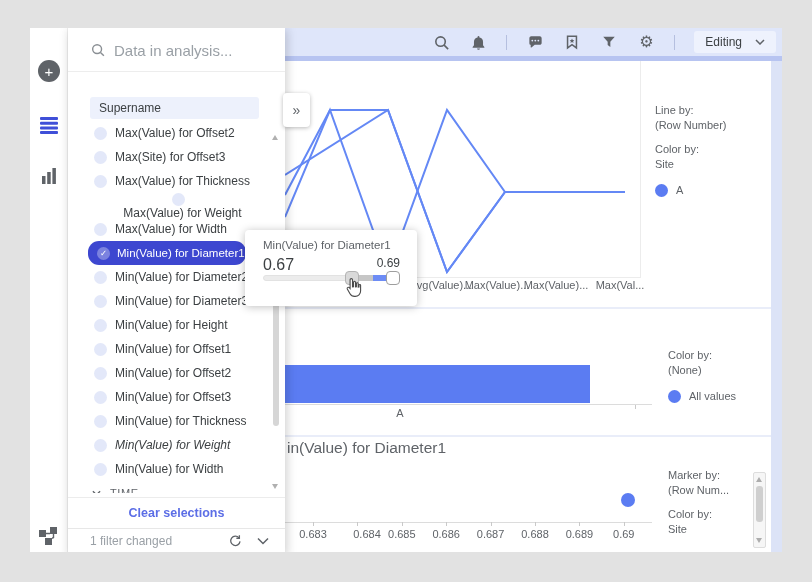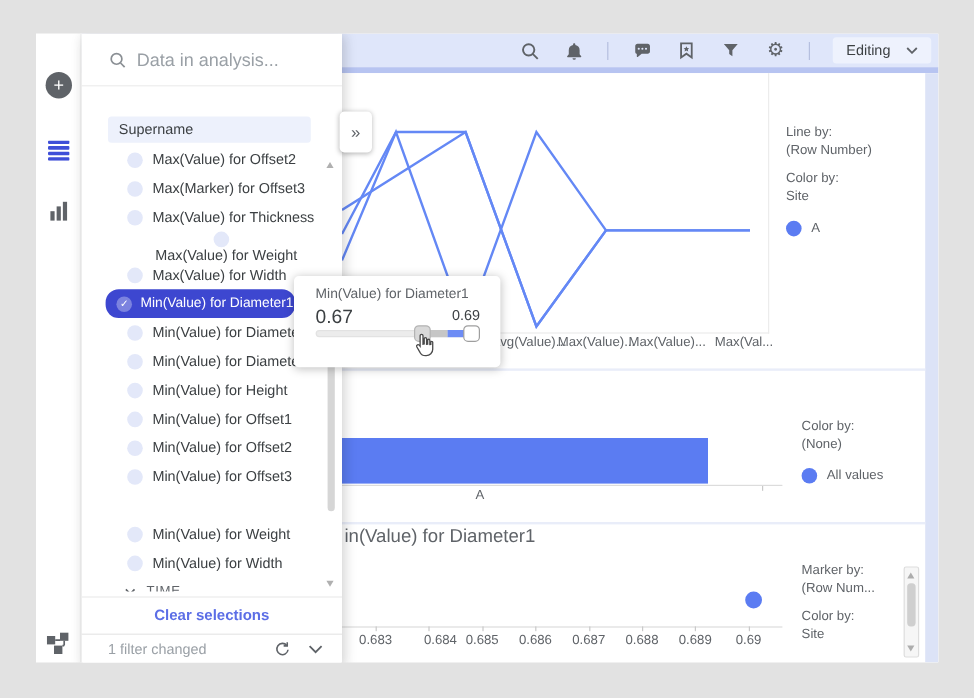--- a/index.html
+++ b/index.html
@@ -69,21 +69,21 @@
   .sb-icon{position:absolute;left:10px;width:18px;height:18px;cursor:pointer}
 
   
   .data-panel{position:absolute;left:38px;top:0;width:217px;height:528px;background:#fff;box-shadow:3px 0 10px rgba(0,0,0,.10),0 3px 10px rgba(0,0,0,.10);z-index:40}
   .search-row{position:absolute;top:0;left:0;right:0;height:44px;border-bottom:1px solid #ededed}
   .search-ic{position:absolute;left:22px;top:14px}
   .search-input{position:absolute;left:46px;top:10px;width:150px;height:24px;border:none;outline:none;font-size:15px;color:#5f6368;font-family:inherit;background:transparent}
   .search-input::placeholder{color:#9aa0a6}
   .chip{position:absolute;left:22px;top:69px;width:169px;height:22px;background:#edf1fc;border-radius:3px;font-size:12px;color:#3c4043;line-height:22px;padding-left:9px;cursor:pointer}
   #filter-list{position:absolute;left:0;top:95px;right:0;height:370px;overflow:hidden}
-  .f-row{position:absolute;left:12px;right:14px;height:24px;display:flex;align-items:center;padding-left:26px;cursor:pointer}
+  .f-row{position:absolute;left:0;right:14px;height:24px;display:flex;align-items:center;padding-left:26px;cursor:pointer}
   .f-dot{width:13px;height:13px;border-radius:50%;background:#e3e8f9;margin-right:8px;flex:none}
   .f-lbl{font-size:12px;color:#3c4043;white-space:nowrap}
   .f-row.sel{left:20px;right:auto;width:158px;padding:0 9px;background:var(--pill,#3d47d0);border-radius:11px}
   .f-row.sel .f-lbl{color:#fff;flex:1;margin-left:7px;font-size:11.5px}
   .chk{width:13px;height:13px;border-radius:50%;background:rgba(255,255,255,.32);color:#fff;font-size:8.5px;line-height:13px;text-align:center;flex:none}
   .time-row{padding-left:24px}
   .time-lbl{font-size:11px;color:#5f6368;letter-spacing:.6px;margin-left:9px}
   .list-up{position:absolute;right:7px;top:12px;width:0;height:0;border-left:3.5px solid transparent;border-right:3.5px solid transparent;border-bottom:5px solid #b0b0b0}
   .list-down{position:absolute;right:7px;bottom:4px;width:0;height:0;border-left:3.5px solid transparent;border-right:3.5px solid transparent;border-top:5px solid #b0b0b0}
   .list-thumb{position:absolute;right:6px;top:177px;width:6px;height:126px;background:#d6d6d6;border-radius:3px}
@@ -293,21 +293,21 @@
         </div>
         <div class="list-up"></div>
         <div class="list-thumb"></div>
         <div class="list-down"></div>
       <div class="f-row" style="top: -2px;">
             <span class="f-dot"></span>
             <span class="f-lbl">Max(Value) for Offset2</span>
           </div>
           <div class="f-row" style="top: 22px;">
             <span class="f-dot"></span>
-            <span class="f-lbl">Max(Marker) for Offset3</span>
+            <span class="f-lbl">Max(Site) for Offset3</span>
           </div>
           <div class="f-row" style="top: 46px;">
             <span class="f-dot"></span>
             <span class="f-lbl">Max(Value) for Thickness</span>
           </div>
           <div class="f-row" style="top: 70px; flex-direction: column;">
             <span class="f-dot"></span>
             <span class="f-lbl">Max(Value) for Weight</span>
           </div>
           <div class="f-row" style="top: 94px;">
@@ -338,21 +338,25 @@
             <span class="f-lbl">Min(Value) for Offset1</span>
           </div>
           <div class="f-row" style="top: 238px;">
             <span class="f-dot"></span>
             <span class="f-lbl">Min(Value) for Offset2</span>
           </div>
           <div class="f-row" style="top: 262px;">
             <span class="f-dot"></span>
             <span class="f-lbl">Min(Value) for Offset3</span>
           </div>
-          <div class="f-row" style="top: 310px;">
+          <div class="f-row" style="top: 286px;">
+            <span class="f-dot"></span>
+            <span class="f-lbl">Min(Value) for Thickness</span>
+          </div>
+          <div class="f-row" style="top: 310px; font-style: italic;">
             <span class="f-dot"></span>
             <span class="f-lbl">Min(Value) for Weight</span>
           </div>
           <div class="f-row" style="top: 334px;">
             <span class="f-dot"></span>
             <span class="f-lbl">Min(Value) for Width</span>
           </div>
         </div>
       <div class="clear-row">
         <a class="clear-link">Clear selections</a>

